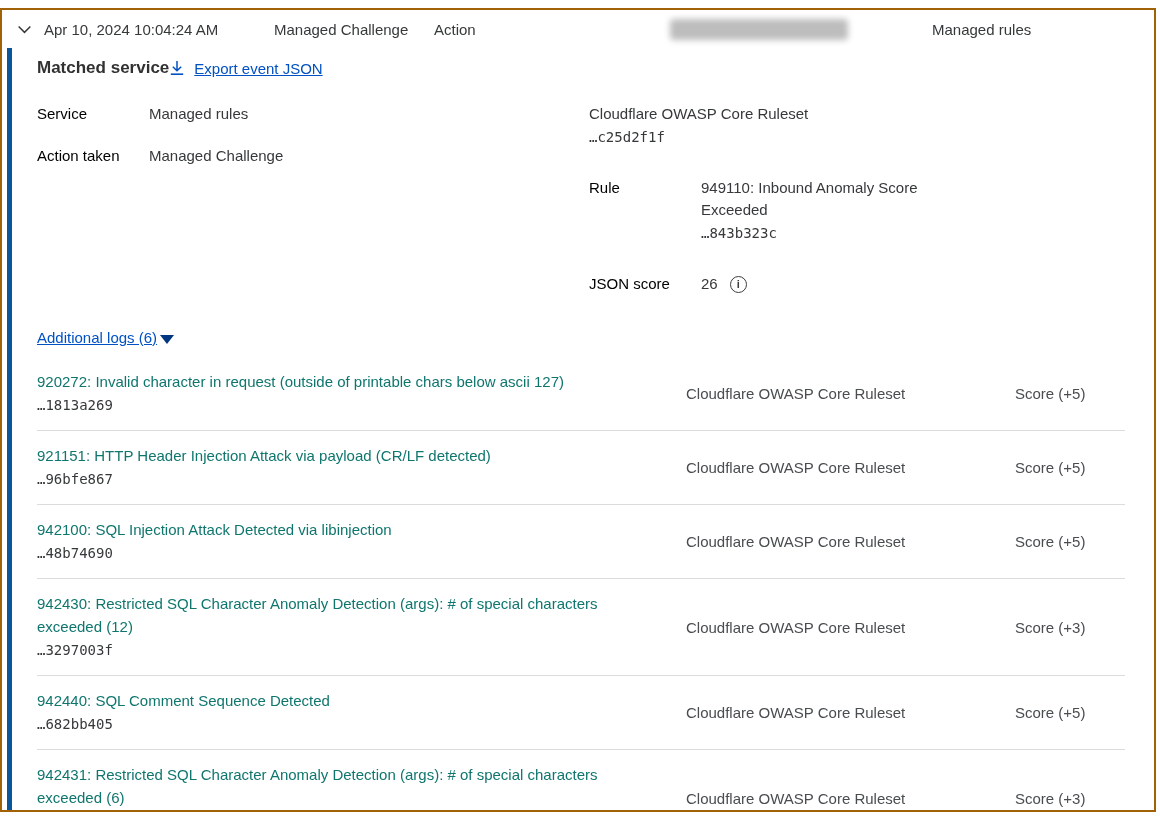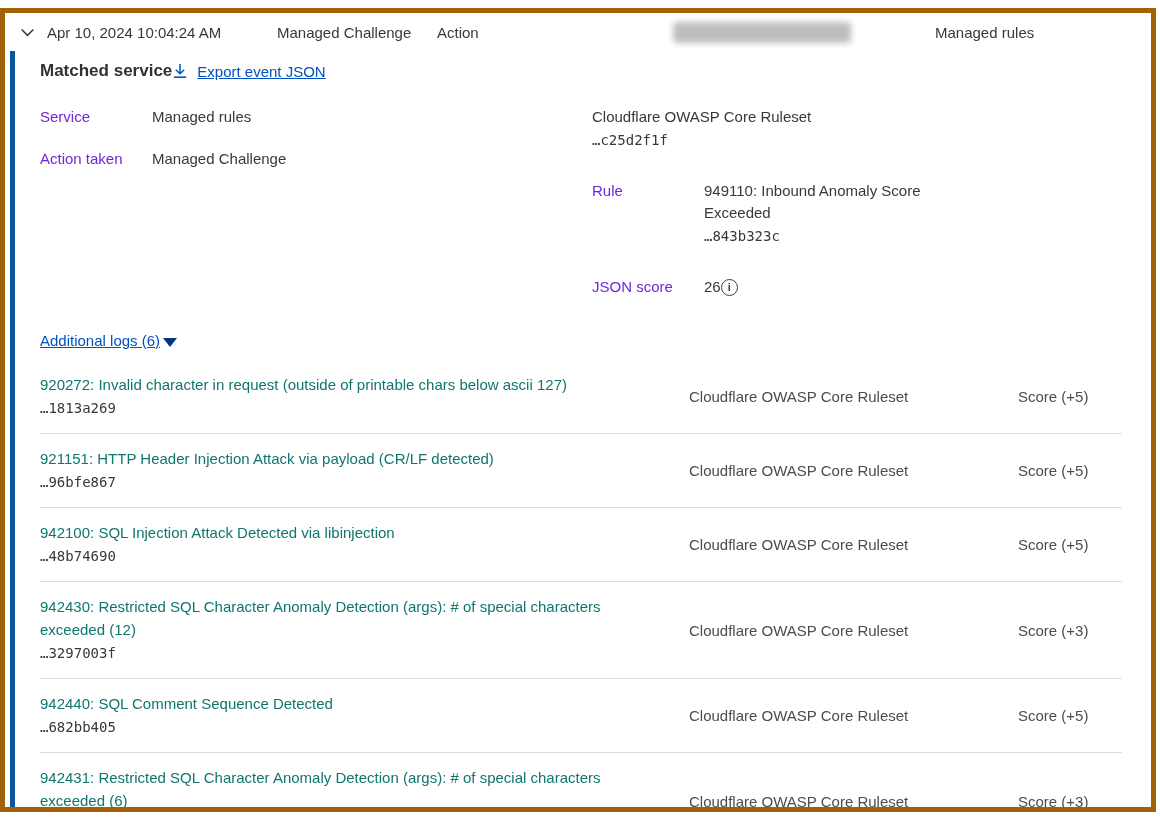--- a/index.html
+++ b/index.html
@@ -7,21 +7,21 @@
     width: 1160px; height: 818px;
     background: #ffffff;
     font-family: "Liberation Sans", "DejaVu Sans", sans-serif;
     color: #36393a;
     overflow: hidden;
   }
   .frame {
     position: absolute;
     left: 0; top: 8px;
     width: 1156px; height: 804px;
-    border: 5px solid #a16207;
+    border: 2px solid #a16207;
     background: #fff;
     display: flex;
     flex-direction: column;
   }
   
   .event-row {
     display: flex;
     align-items: center;
     height: 38px;
     padding-left: 14px;
@@ -65,30 +65,30 @@
     font-size: 15px;
     cursor: pointer;
     text-decoration: none;
   }
   .export-link .label { text-decoration: underline; }
   
   .details { display: flex; margin-top: 25px; }
   .col-left  { width: 552px; flex: 0 0 auto; }
   .col-right { flex: 1 1 auto; }
   .field { display: flex; margin-bottom: 20px; font-size: 15px; line-height: 22px; }
-  .field .f-label { width: 112px; flex: 0 0 auto; color: #6d28d9; }
+  .field .f-label { width: 112px; flex: 0 0 auto; color: #000000; }
   .field .f-value { width: 250px; color: #36393a; }
   .block { margin-bottom: 28px; }
   .hash {
     font-family: "DejaVu Sans Mono", "Liberation Mono", monospace;
     font-size: 14px;
     line-height: 24px;
     color: #36393a;
   }
-  .owasp-val { display: inline-flex; align-items: center; gap: 0; }
+  .owasp-val { display: inline-flex; align-items: center; gap: 12px; }
   .info-icon {
     width: 17px; height: 17px;
     border: 1.4px solid #3c3c3c;
     border-radius: 50%;
     display: inline-flex;
     align-items: center;
     justify-content: center;
     font-size: 11px;
     font-weight: 700;
     color: #3c3c3c;

